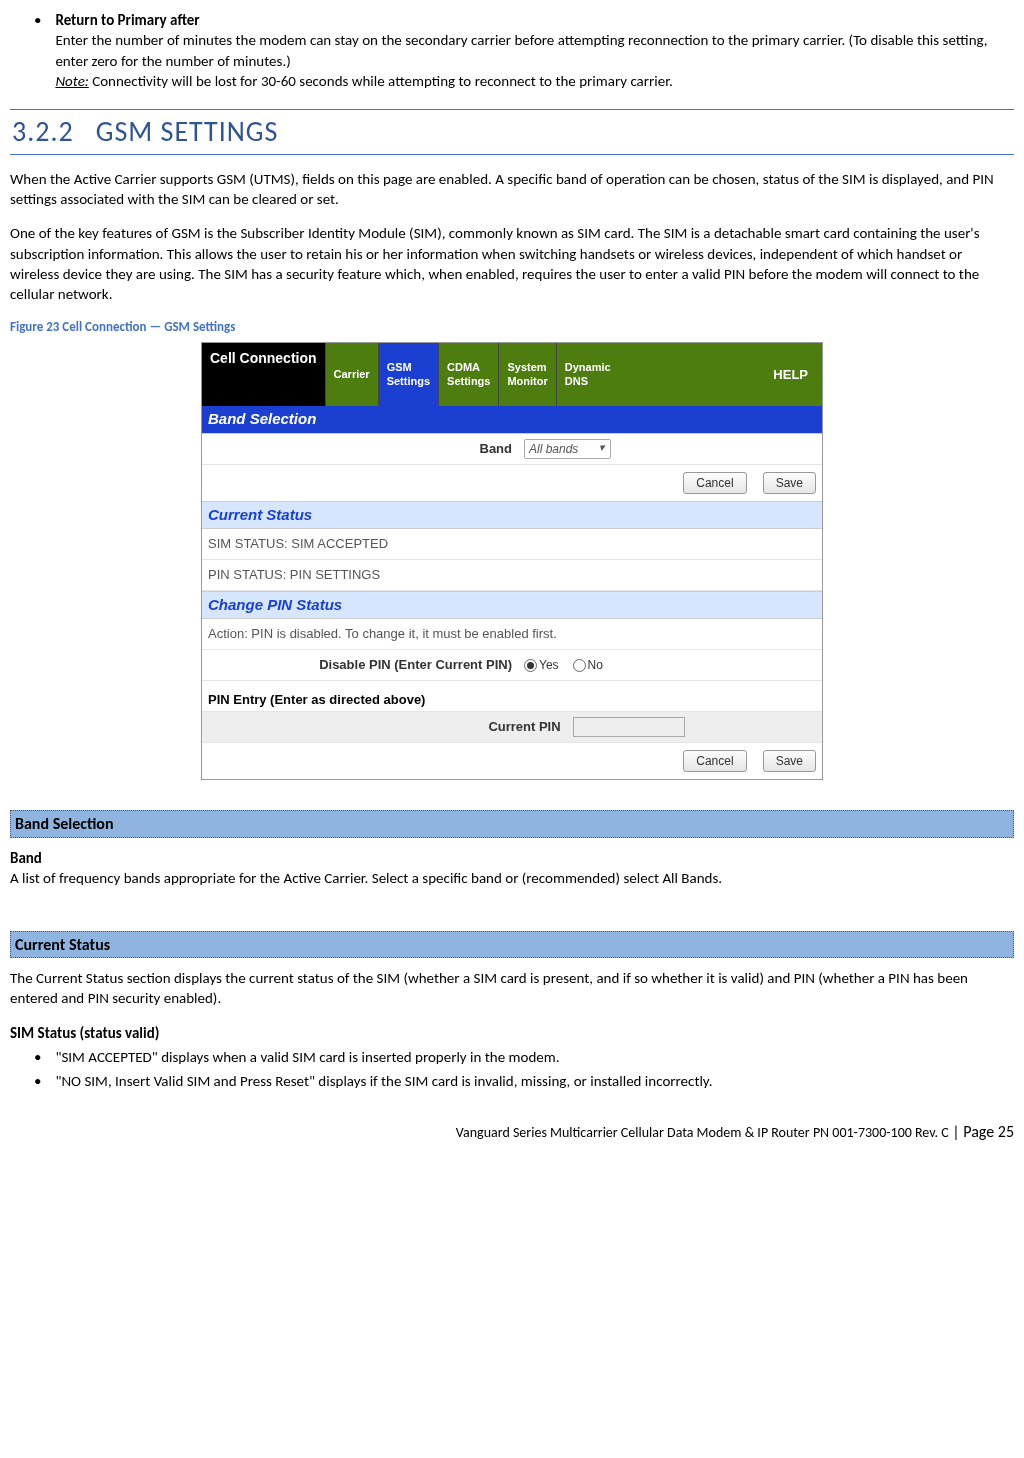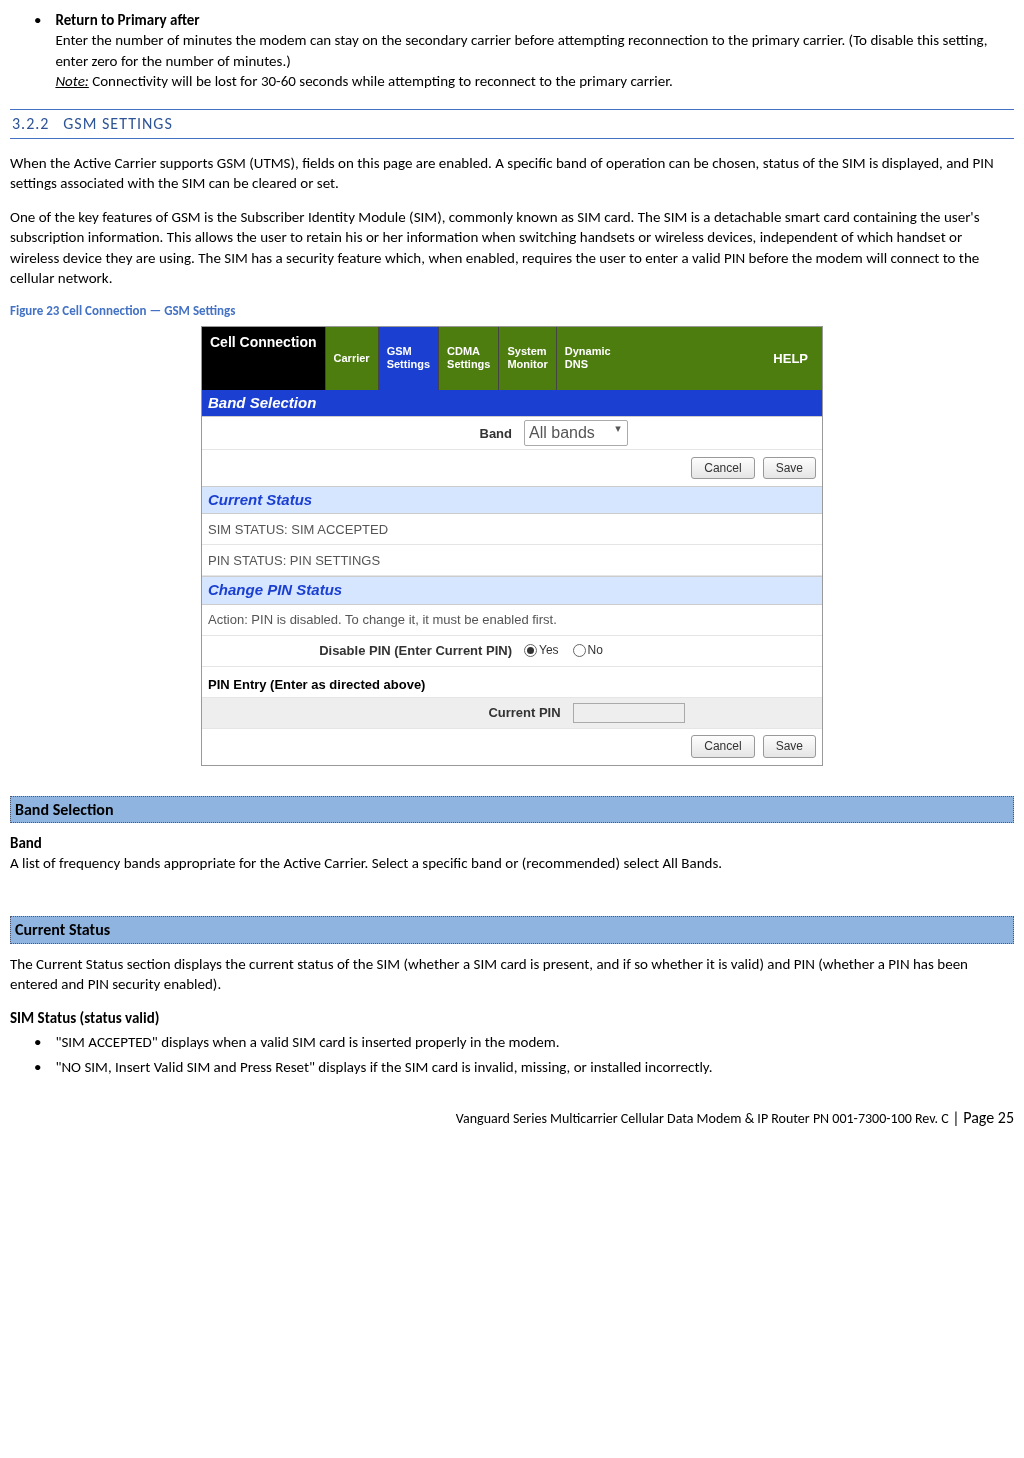--- a/index.html
+++ b/index.html
@@ -22,21 +22,21 @@
     vertical-align: top;
   }
   .bullet-text {
     display: inline-block;
     width: calc(100% - 22px);
     vertical-align: top;
   }
   .bold { font-weight: bold; }
   .italic { font-style: italic; text-decoration: underline; }
   h2.section-heading {
-    font-size: 16px;
+    font-size: 28px;
     font-weight: 500;
     color: #2F5496;
     letter-spacing: 1px;
     border-top: 1px solid #4472C4;
     border-bottom: 1px solid #4472C4;
     padding: 3px 2px;
     margin: 18px 0 14px 0;
   }
   p { margin: 0 0 14px 0; }
   .figure-caption {
@@ -102,21 +102,21 @@
   }
   .ss-row {
     display: flex;
     align-items: center;
     padding: 3px 6px;
     border-bottom: 1px solid #e5e5e5;
     min-height: 24px;
   }
   .ss-row.buttons {
     justify-content: flex-end;
-    gap: 8px;
+    gap: 16px;
     padding: 6px 6px;
     border-bottom: none;
   }
   .ss-label-right {
     width: 50%;
     text-align: right;
     font-weight: bold;
     padding-right: 12px;
     font-size: 13px;
   }
@@ -125,23 +125,24 @@
     color: #555;
   }
   .ss-label-left.bold {
     color: #000;
     font-weight: bold;
   }
   .ss-select {
     border: 1px solid #aaa;
     border-radius: 2px;
     padding: 1px 32px 1px 4px;
-    font-size: 16px;
+    font-size: 12px;
     color: #555;
     position: relative;
+    font-style: italic;
   }
   .ss-select::after {
     content: "▾";
     position: absolute;
     right: 6px;
     top: 0;
     font-size: 11px;
     color: #555;
   }
   .ss-button {

